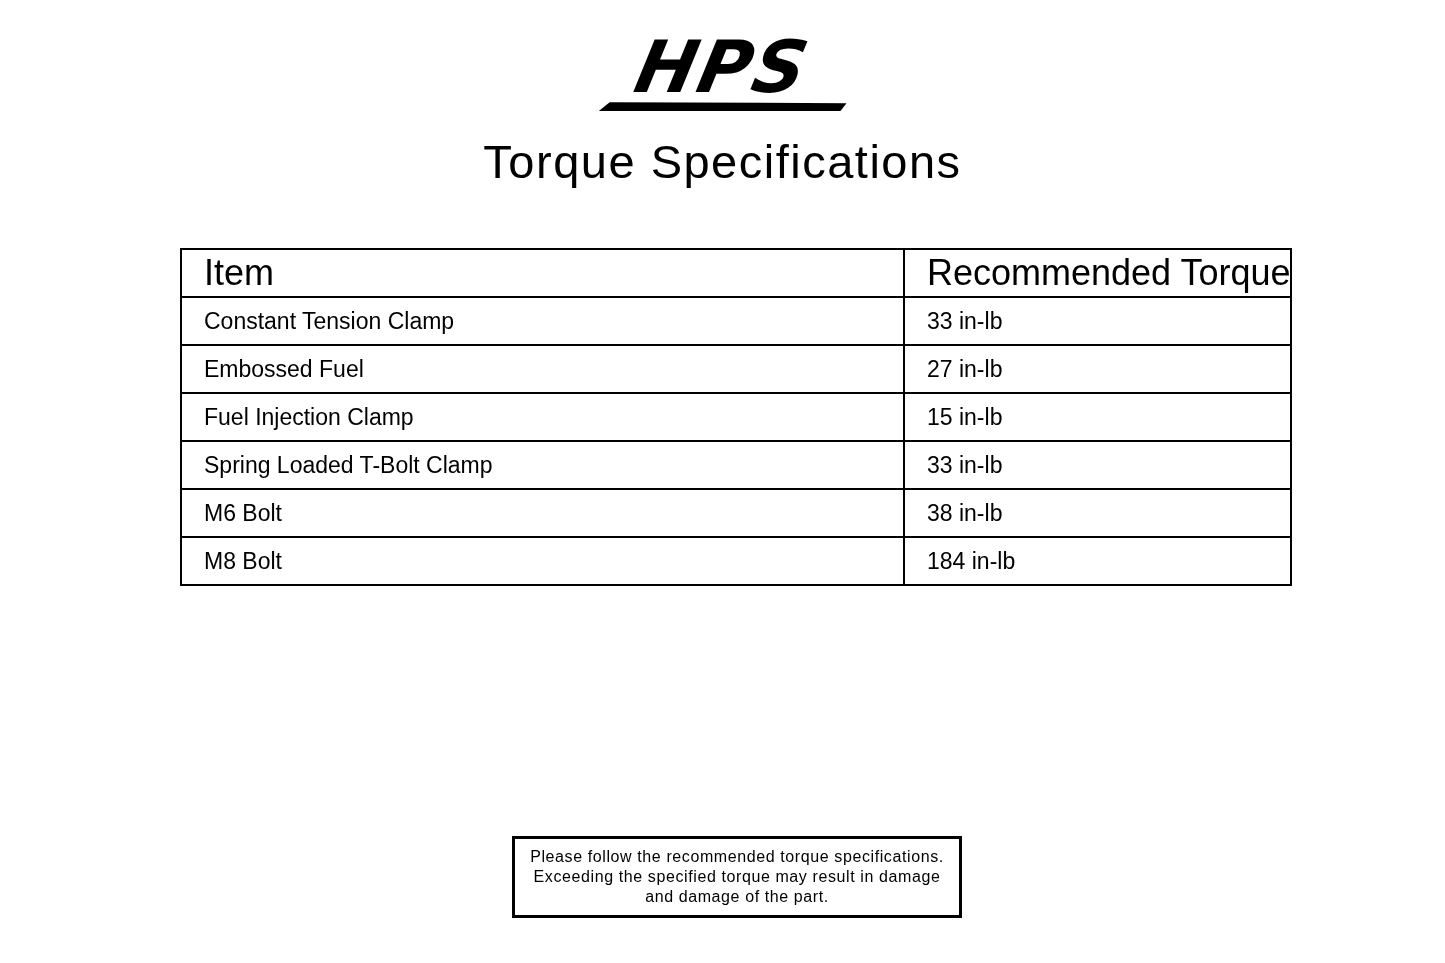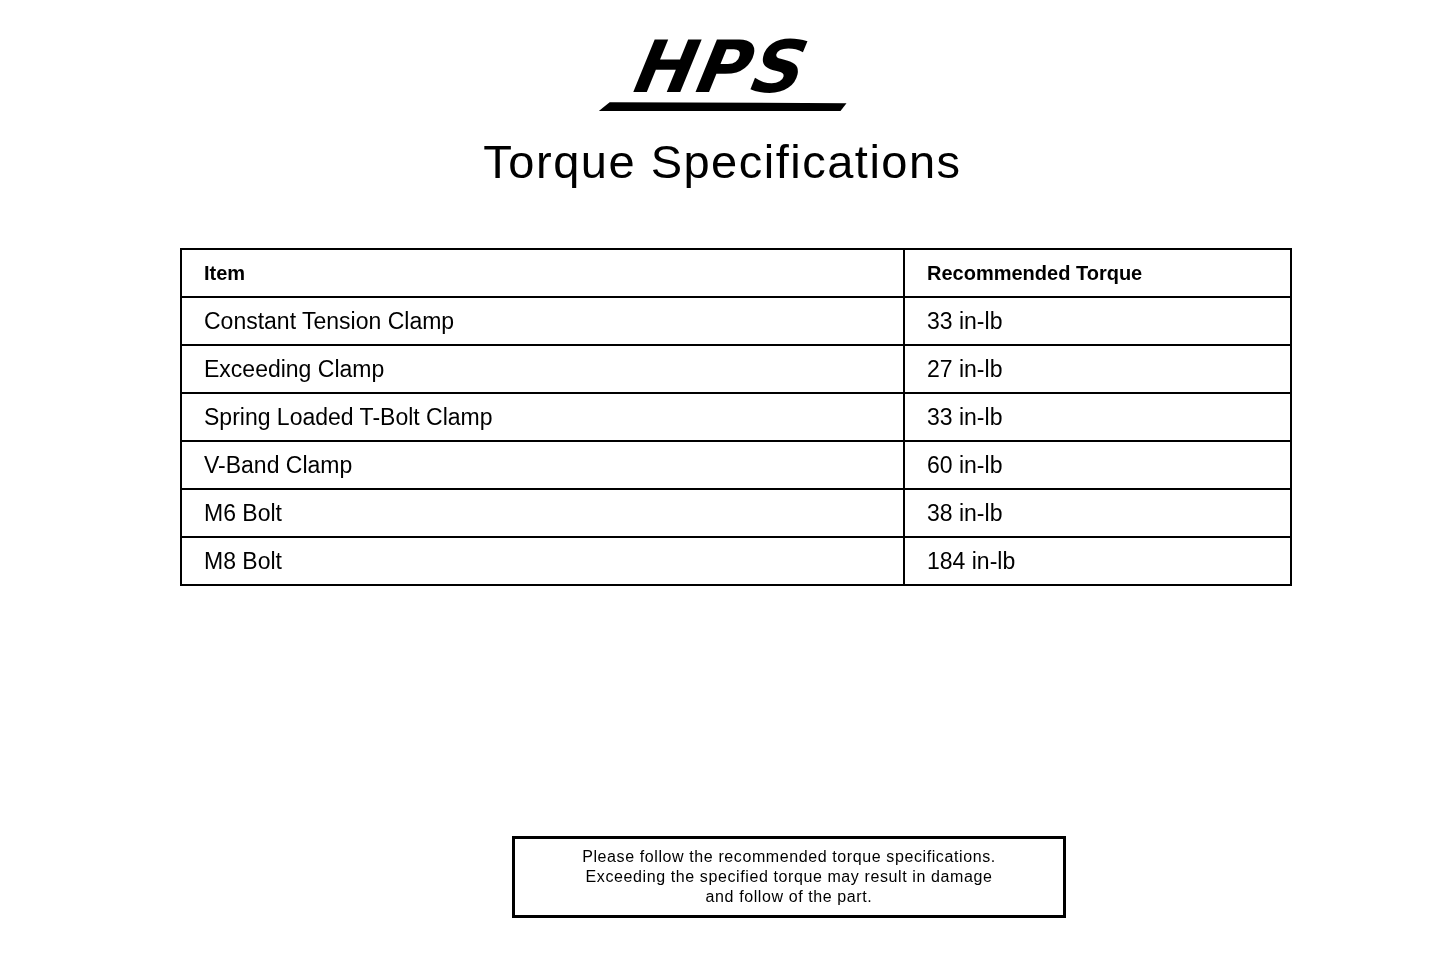--- a/index.html
+++ b/index.html
@@ -73,30 +73,30 @@
     border: 2px solid #000000;
     height: 46px;
     padding: 0 8px 0 22px;
     font-size: 23px;
     text-align: left;
     vertical-align: middle;
     white-space: nowrap;
     overflow: hidden;
   }
   .spec-table th {
-    font-weight: bold;
-    font-size: 20px;
+    font-weight: normal;
+    font-size: 36px;
   }
 
   
   .note-box {
     position: absolute;
     top: 836px;
     left: 512px;
-    width: 554px;
+    width: 450px;
     box-sizing: border-box;
     border: 3px solid #000000;
     padding: 8px 10px;
     text-align: center;
   }
   .note-line {
     font-size: 16px;
     line-height: 20px;
     letter-spacing: 0.6px;
     white-space: nowrap;
@@ -124,41 +124,41 @@
         <th>Item</th>
         <th>Recommended Torque</th>
       </tr>
     </thead>
     <tbody>
       <tr>
         <td>Constant Tension Clamp</td>
         <td>33 in-lb</td>
       </tr>
       <tr>
-        <td>Exceeding Clamp</td>
+        <td>Embossed Fuel</td>
         <td>27 in-lb</td>
+      </tr>
+      <tr>
+        <td>Fuel Injection Clamp</td>
+        <td>15 in-lb</td>
       </tr>
       <tr>
         <td>Spring Loaded T-Bolt Clamp</td>
         <td>33 in-lb</td>
-      </tr>
-      <tr>
-        <td>V-Band Clamp</td>
-        <td>60 in-lb</td>
       </tr>
       <tr>
         <td>M6 Bolt</td>
         <td>38 in-lb</td>
       </tr>
       <tr>
         <td>M8 Bolt</td>
         <td>184 in-lb</td>
       </tr>
     </tbody>
   </table>
 
   <div class="note-box">
     <div class="note-line">Please follow the recommended torque specifications.</div>
     <div class="note-line">Exceeding the specified torque may result in damage</div>
-    <div class="note-line">and follow of the part.</div>
+    <div class="note-line">and damage of the part.</div>
   </div>
 
 </div>
 
 </body></html>

